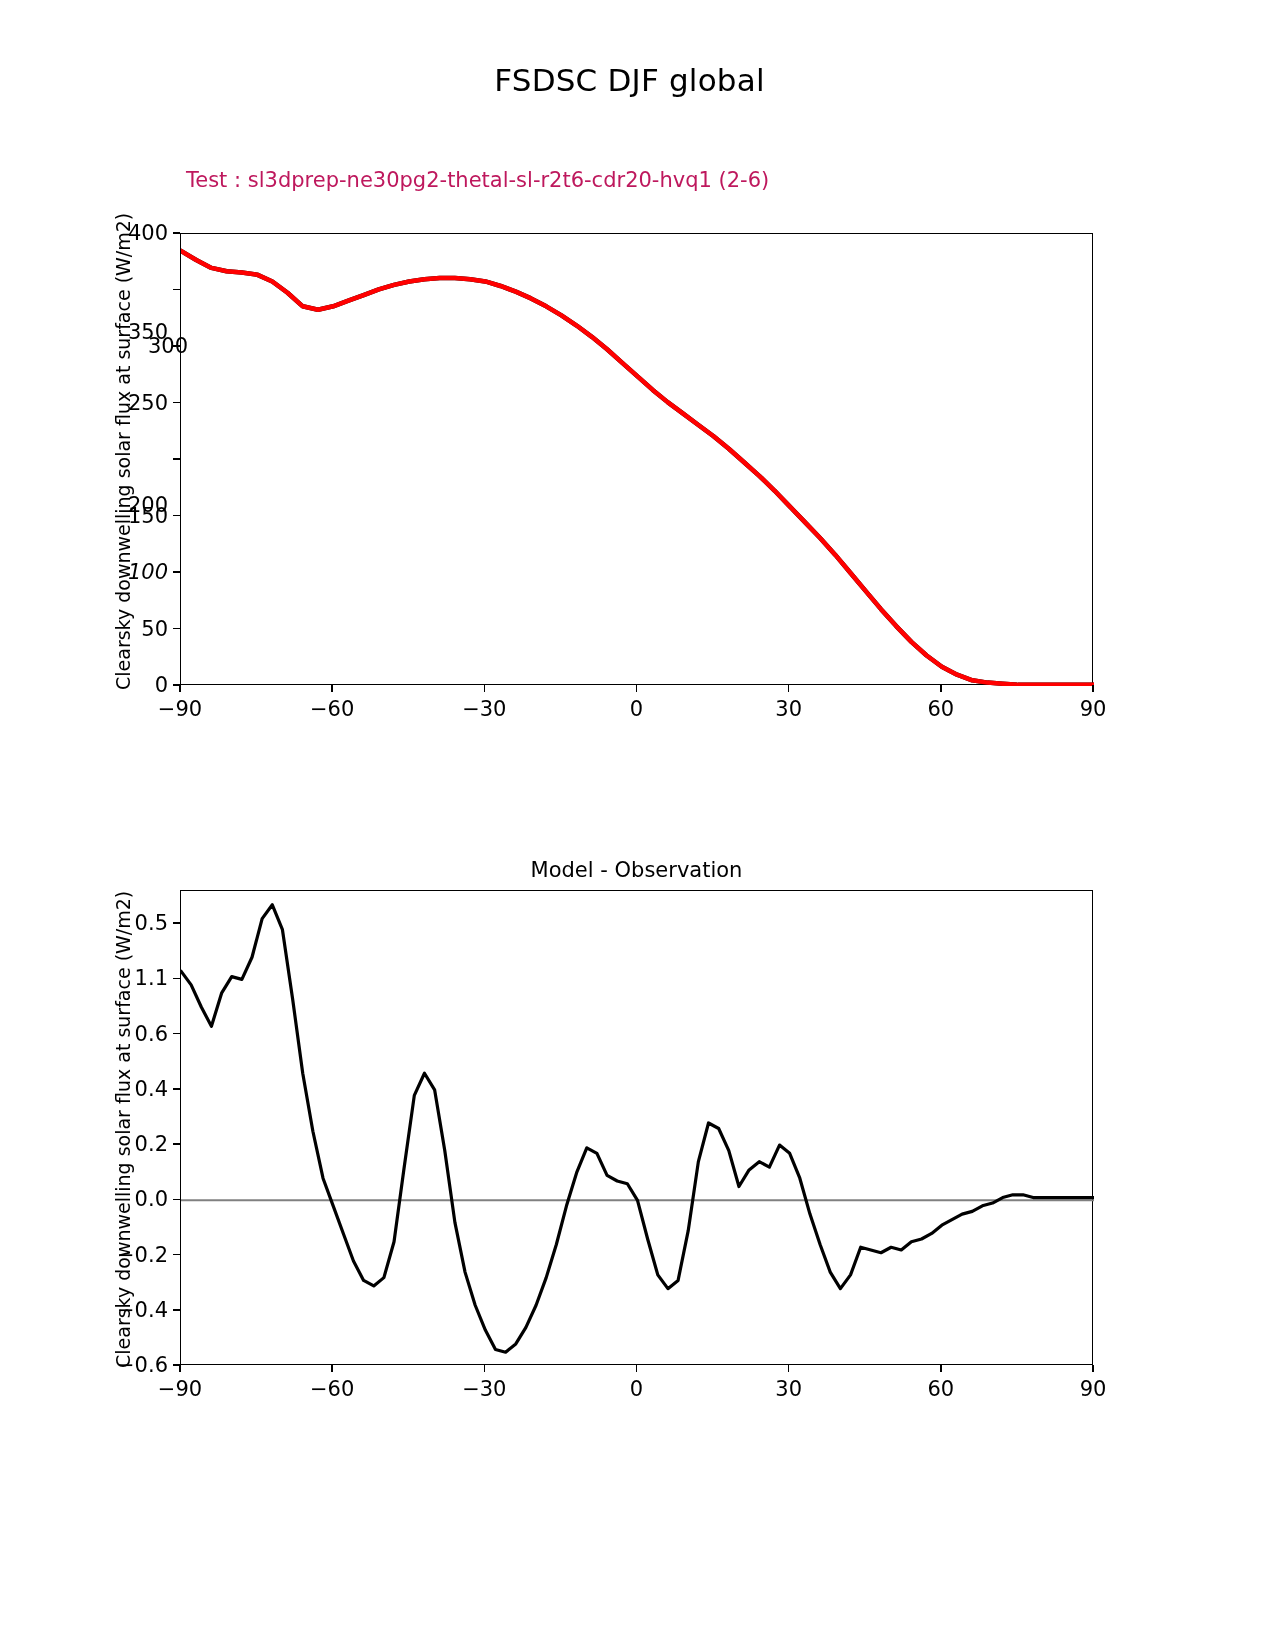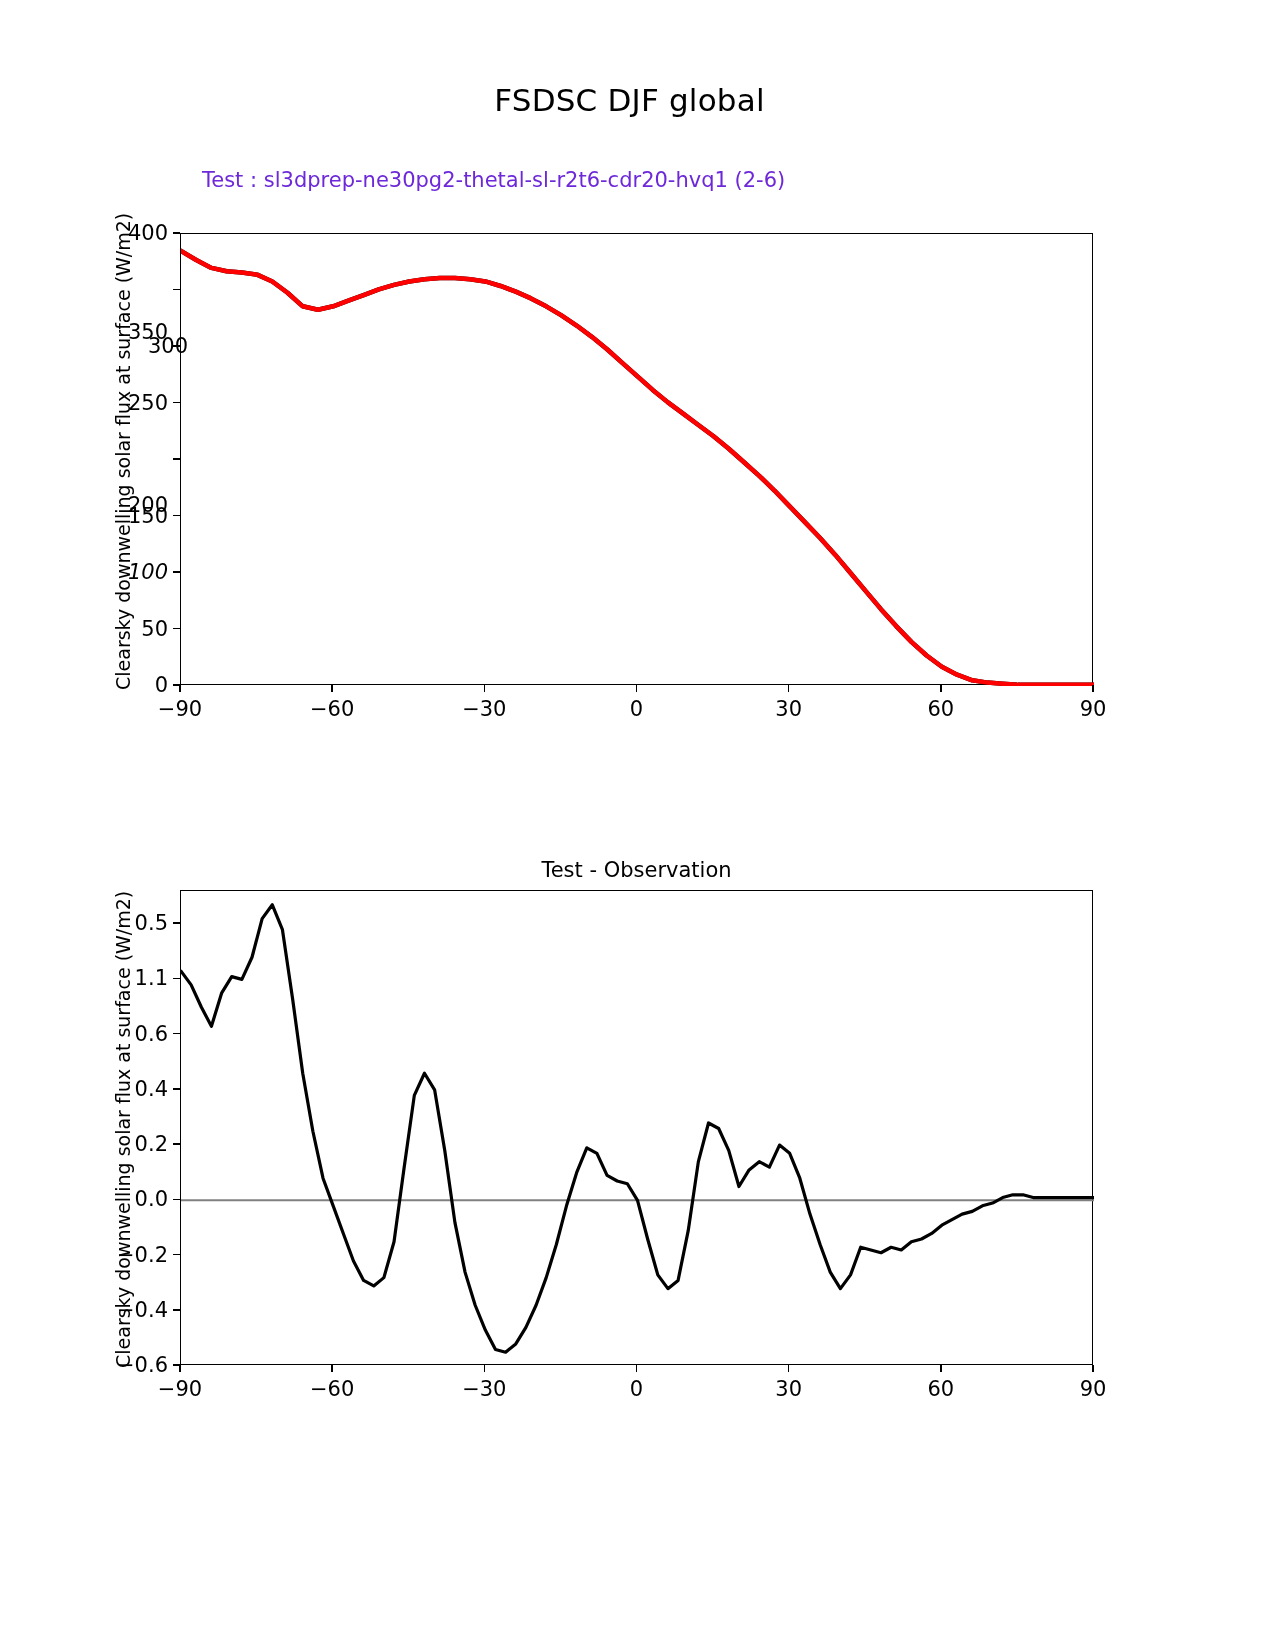--- a/index.html
+++ b/index.html
@@ -22,32 +22,31 @@
     height: 1650px;
   }
   .figure-title {
     position: absolute;
     left: 0;
     top: 62px;
     width: 1259px;
     text-align: center;
     font-size: 31px;
     letter-spacing: 0.2px;
-    margin-top: 20px;
   }
 
   
   .panel1-legend {
     position: absolute;
     left: 186px;
     top: 165px;
     font-size: 21px;
     line-height: 30px;
   }
-  .legend-test { color: #6d28d9; margin-left: 16px; }
+  .legend-test { color: #be185d; }
   .legend-ref { color: #ff0000; }
 
   .axes1 {
     position: absolute;
     left: 180px;
     top: 233px;
     width: 913px;
     height: 452px;
     border: 1.6px solid #000000;
     box-sizing: border-box;
@@ -146,21 +145,21 @@
       <div class="tickmark" style="left: 173px; top: 401.7px; width: 7px; height: 1.6px;"></div>
       <div class="tick-label ytick" style="left: 168px; top: 402.5px;">250</div>
       <div class="tickmark" style="left: 173px; top: 345.2px; width: 7px; height: 1.6px;"></div>
       <div class="tick-label ytick" style="left: 168px; top: 346px; margin-left: 20px;">300</div>
       <div class="tickmark" style="left: 173px; top: 288.7px; width: 7px; height: 1.6px;"></div>
       <div class="tick-label ytick" style="left: 168px; top: 289.5px; margin-top: 42px;">350</div>
       <div class="tickmark" style="left: 173px; top: 232.2px; width: 7px; height: 1.6px;"></div>
       <div class="tick-label ytick" style="left: 168px; top: 233px;">400</div>
     </div>
 
-  <div class="subtitle2">Test - Observation</div>
+  <div class="subtitle2">Model - Observation</div>
 
   <div class="ylabel" id="ylabel2">Clearsky downwelling solar flux at surface (W/m2)</div>
 
   <div class="axes2">
     <svg class="plot-svg" id="svg2" width="913" height="475">
         <line x1="0" x2="913" y1="309.3023255813954" y2="309.3023255813954" stroke="#808080" stroke-width="2"></line>
         <path d="M0.00,80.09 L10.14,93.90 L20.29,115.99 L30.43,135.32 L40.58,102.18 L50.72,85.61 L60.87,88.37 L71.01,66.28 L81.16,27.62 L91.30,13.81 L101.44,38.66 L111.59,107.70 L121.73,182.27 L131.88,240.26 L142.02,287.21 L152.17,314.83 L162.31,342.44 L172.46,370.06 L182.60,389.39 L192.74,394.91 L202.89,386.63 L213.03,350.73 L223.18,276.16 L233.32,204.36 L243.47,182.27 L253.61,198.84 L263.76,259.59 L273.90,331.40 L284.04,381.10 L294.19,414.24 L304.33,439.10 L314.48,458.43 L324.62,461.19 L334.77,452.91 L344.91,436.34 L355.06,414.24 L365.20,386.63 L375.34,353.49 L385.49,314.83 L395.63,281.69 L405.78,256.83 L415.92,262.35 L426.07,284.45 L436.21,289.97 L446.36,292.73 L456.50,309.30 L466.64,347.97 L476.79,383.87 L486.93,397.67 L497.08,389.39 L507.22,339.68 L517.37,270.64 L527.51,231.98 L537.66,237.50 L547.80,259.59 L557.94,295.49 L568.09,278.92 L578.23,270.64 L588.38,276.16 L598.52,254.07 L608.67,262.35 L618.81,287.21 L628.96,323.11 L639.10,353.49 L649.24,381.10 L659.39,397.67 L669.53,383.87 L679.68,356.25 L689.82,359.01 L699.97,361.77 L710.11,356.25 L720.26,359.01 L730.40,350.73 L740.54,347.97 L750.69,342.44 L760.83,334.16 L770.98,328.63 L781.12,323.11 L791.27,320.35 L801.41,314.83 L811.56,312.06 L821.70,306.54 L831.84,303.78 L841.99,303.78 L852.13,306.54 L862.28,306.54 L872.42,306.54 L882.57,306.54 L892.71,306.54 L902.86,306.54 L913.00,306.54" fill="none" stroke="#000000" stroke-width="3.2" stroke-linejoin="round" stroke-linecap="round"></path>
       </svg>
   </div>
   <div id="ticks2">

